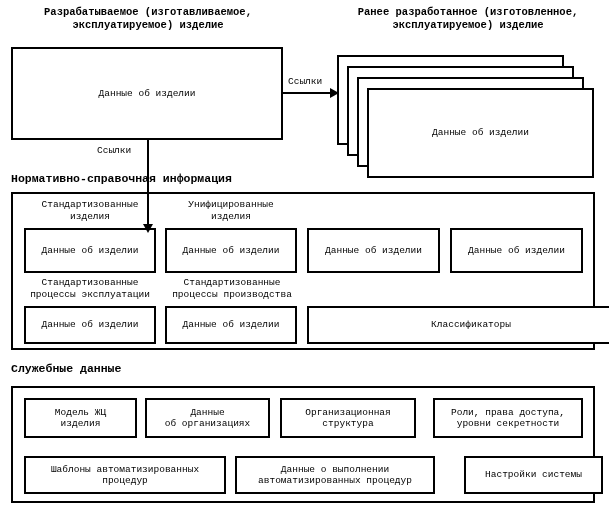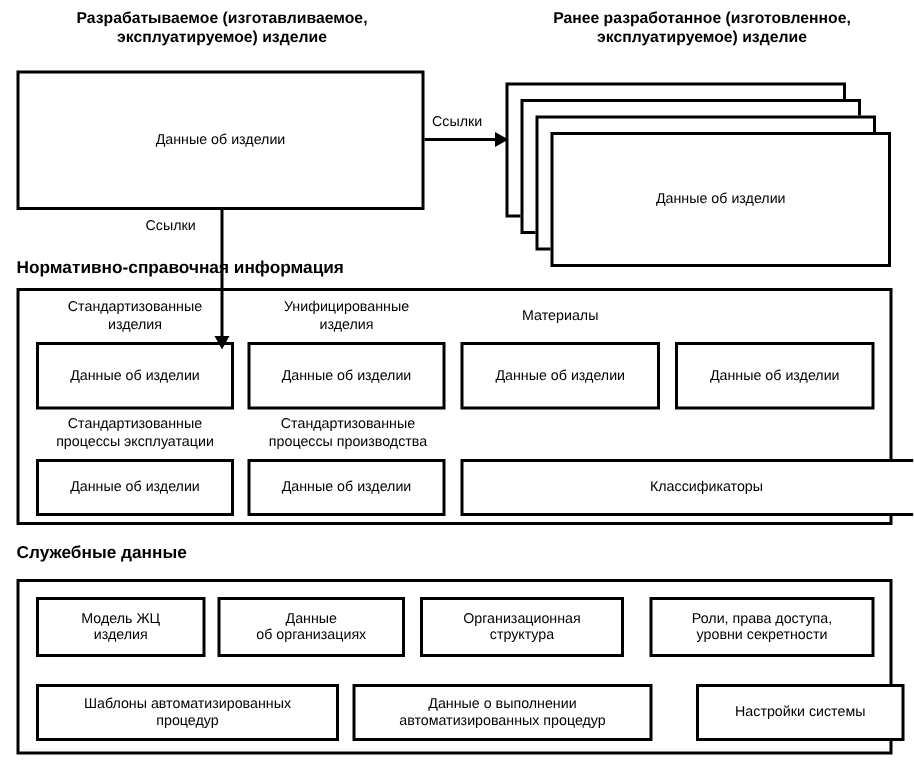--- a/index.html
+++ b/index.html
@@ -5,21 +5,21 @@
   html, body {
     margin: 0;
     padding: 0;
     background: #ffffff;
   }
   #canvas {
     position: relative;
     width: 609px;
     height: 517px;
     background: #ffffff;
-    font-family: Liberation Sans, sans-serif;
+    font-family: Liberation Mono, monospace;
     color: #000000;
     overflow: hidden;
   }
 
   
   .cap {
     position: absolute;
     font-size: 10.5px;
     line-height: 13px;
     text-align: center;
@@ -133,21 +133,20 @@
   <div class="arrow-down" style="left:143px; top:224px; z-index:7;"></div>
 
   <div class="secttitle" style="left:11px; top:172px;">Нормативно-справочная информация</div>
 
   <div class="framebox" style="left:11px; top:192px; width:584px; height:158px;"></div>
 
   <div class="sublabel" style="left:24px; top:199px; width:132px;">Стандартизованные
 изделия</div>
   <div class="sublabel" style="left:165px; top:199px; width:132px;">Унифицированные
 изделия</div>
-  <div class="sublabel" style="left:307px; top:205px; width:133px;">Материалы</div>
 
   <div class="box" style="left:24px; top:228px; width:132px; height:45px;">Данные об изделии</div>
   <div class="box" style="left:165px; top:228px; width:132px; height:45px;">Данные об изделии</div>
   <div class="box" style="left:307px; top:228px; width:133px; height:45px;">Данные об изделии</div>
   <div class="box" style="left:450px; top:228px; width:133px; height:45px;">Данные об изделии</div>
 
   <div class="sublabel" style="left:18px; top:277px; width:144px;">Стандартизованные
 процессы эксплуатации</div>
   <div class="sublabel" style="left:160px; top:277px; width:144px;">Стандартизованные
 процессы производства</div>

